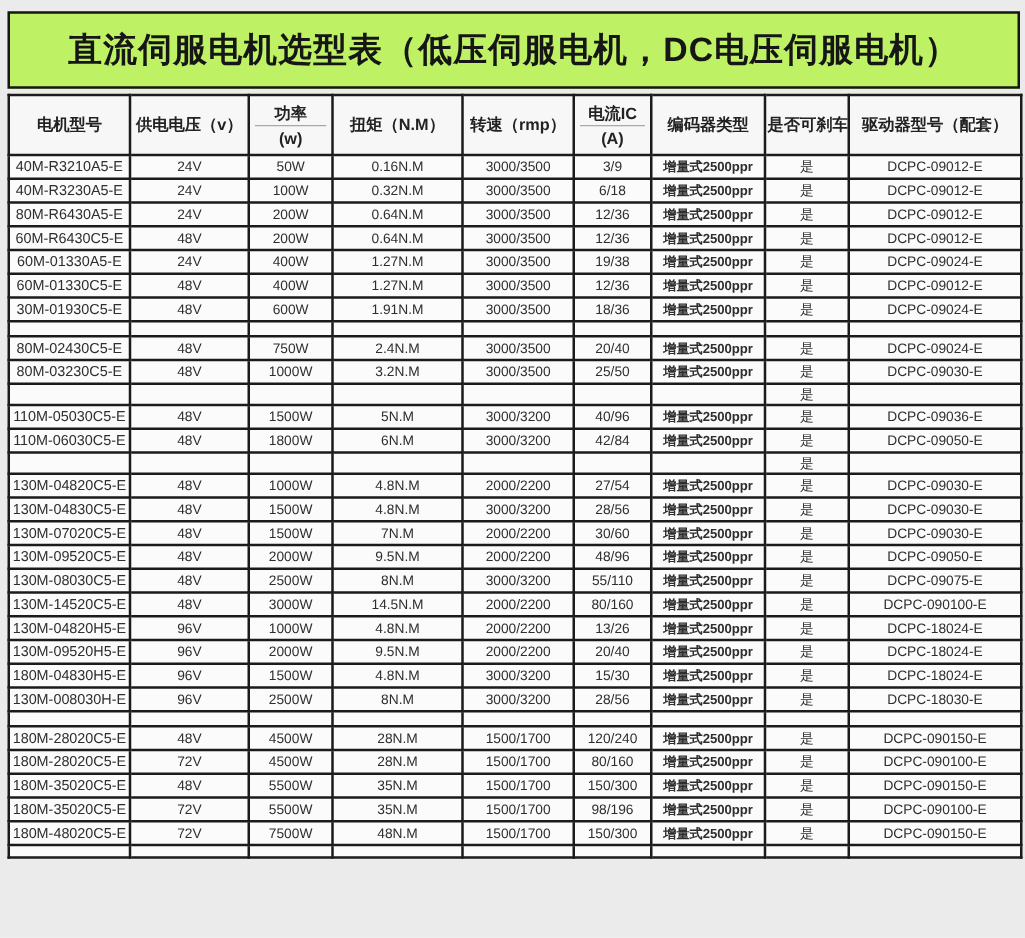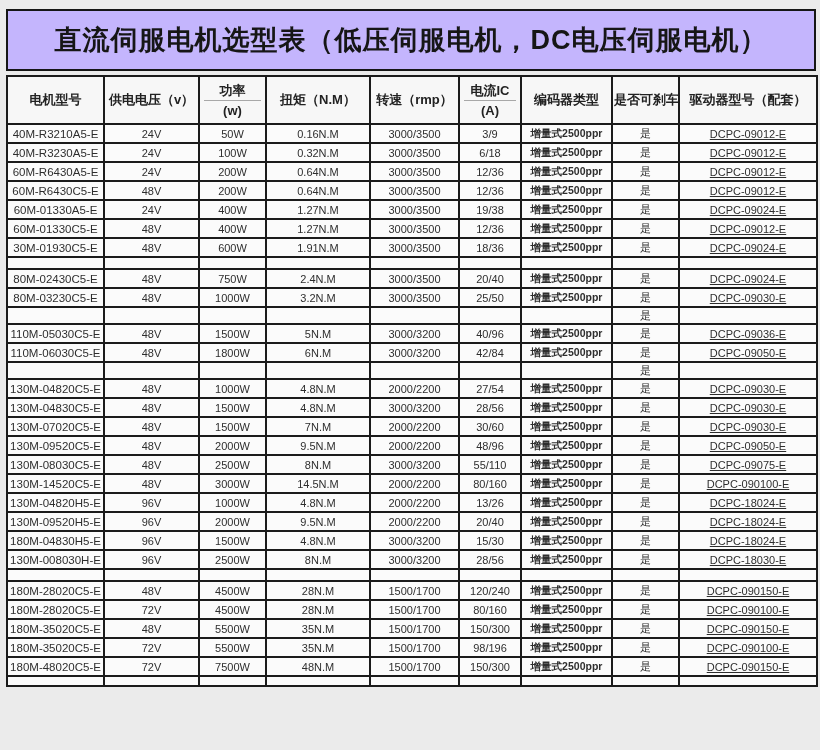--- a/index.html
+++ b/index.html
@@ -15,21 +15,21 @@
     box-sizing: border-box;
     width: 820px;
     height: 750px;
     padding: 9px 4px 0 6px;
   }
   .title-box {
     box-sizing: border-box;
     width: 810px;
     height: 62px;
     border: 2px solid #161616;
-    background: #c4b5fd;
+    background: #bef264;
     display: flex;
     align-items: center;
     justify-content: center;
     font-size: 27px;
     font-weight: bold;
     letter-spacing: 1px;
     color: #161616;
     margin-bottom: 4px;
     text-align: right;
   }
@@ -55,21 +55,21 @@
     color: #222;
     background: #f7f7f7;
   }
   .motor-table td {
     height: 17px;
     font-size: 11px;
     background: #fbfbfb;
   }
   .motor-table td.cell-model { font-size: 11.5px; }
   .motor-table td.cell-encoder { font-weight: bold; font-size: 10.5px; }
-  .motor-table td.cell-driver { font-size: 11px; text-decoration: underline; }
+  .motor-table td.cell-driver { font-size: 11px; }
   .motor-table tr.sep td { height: 10px; }
   .motor-table tr.sep.tall td { height: 15px; }
   .motor-table tr.bottom td { height: 8px; border-bottom-width: 2px; }
   .hline {
     border-top: 1px solid #a8a8a8;
     width: 90%;
     margin: 2px auto;
     height: 0;
   }
   .hl1, .hl2 { display: block; line-height: 15px; }
@@ -130,21 +130,21 @@
           <td class="cell-voltage">24V</td>
           <td class="cell-power">100W</td>
           <td class="cell-torque">0.32N.M</td>
           <td class="cell-speed">3000/3500</td>
           <td class="cell-current">6/18</td>
           <td class="cell-encoder">增量式2500ppr</td>
           <td class="cell-brake">是</td>
           <td class="cell-driver">DCPC-09012-E</td>
         </tr>
         <tr>
-          <td class="cell-model">60M-R6430A5-E</td>
+          <td class="cell-model">80M-R6430A5-E</td>
           <td class="cell-voltage">24V</td>
           <td class="cell-power">200W</td>
           <td class="cell-torque">0.64N.M</td>
           <td class="cell-speed">3000/3500</td>
           <td class="cell-current">12/36</td>
           <td class="cell-encoder">增量式2500ppr</td>
           <td class="cell-brake">是</td>
           <td class="cell-driver">DCPC-09012-E</td>
         </tr>
         <tr>

